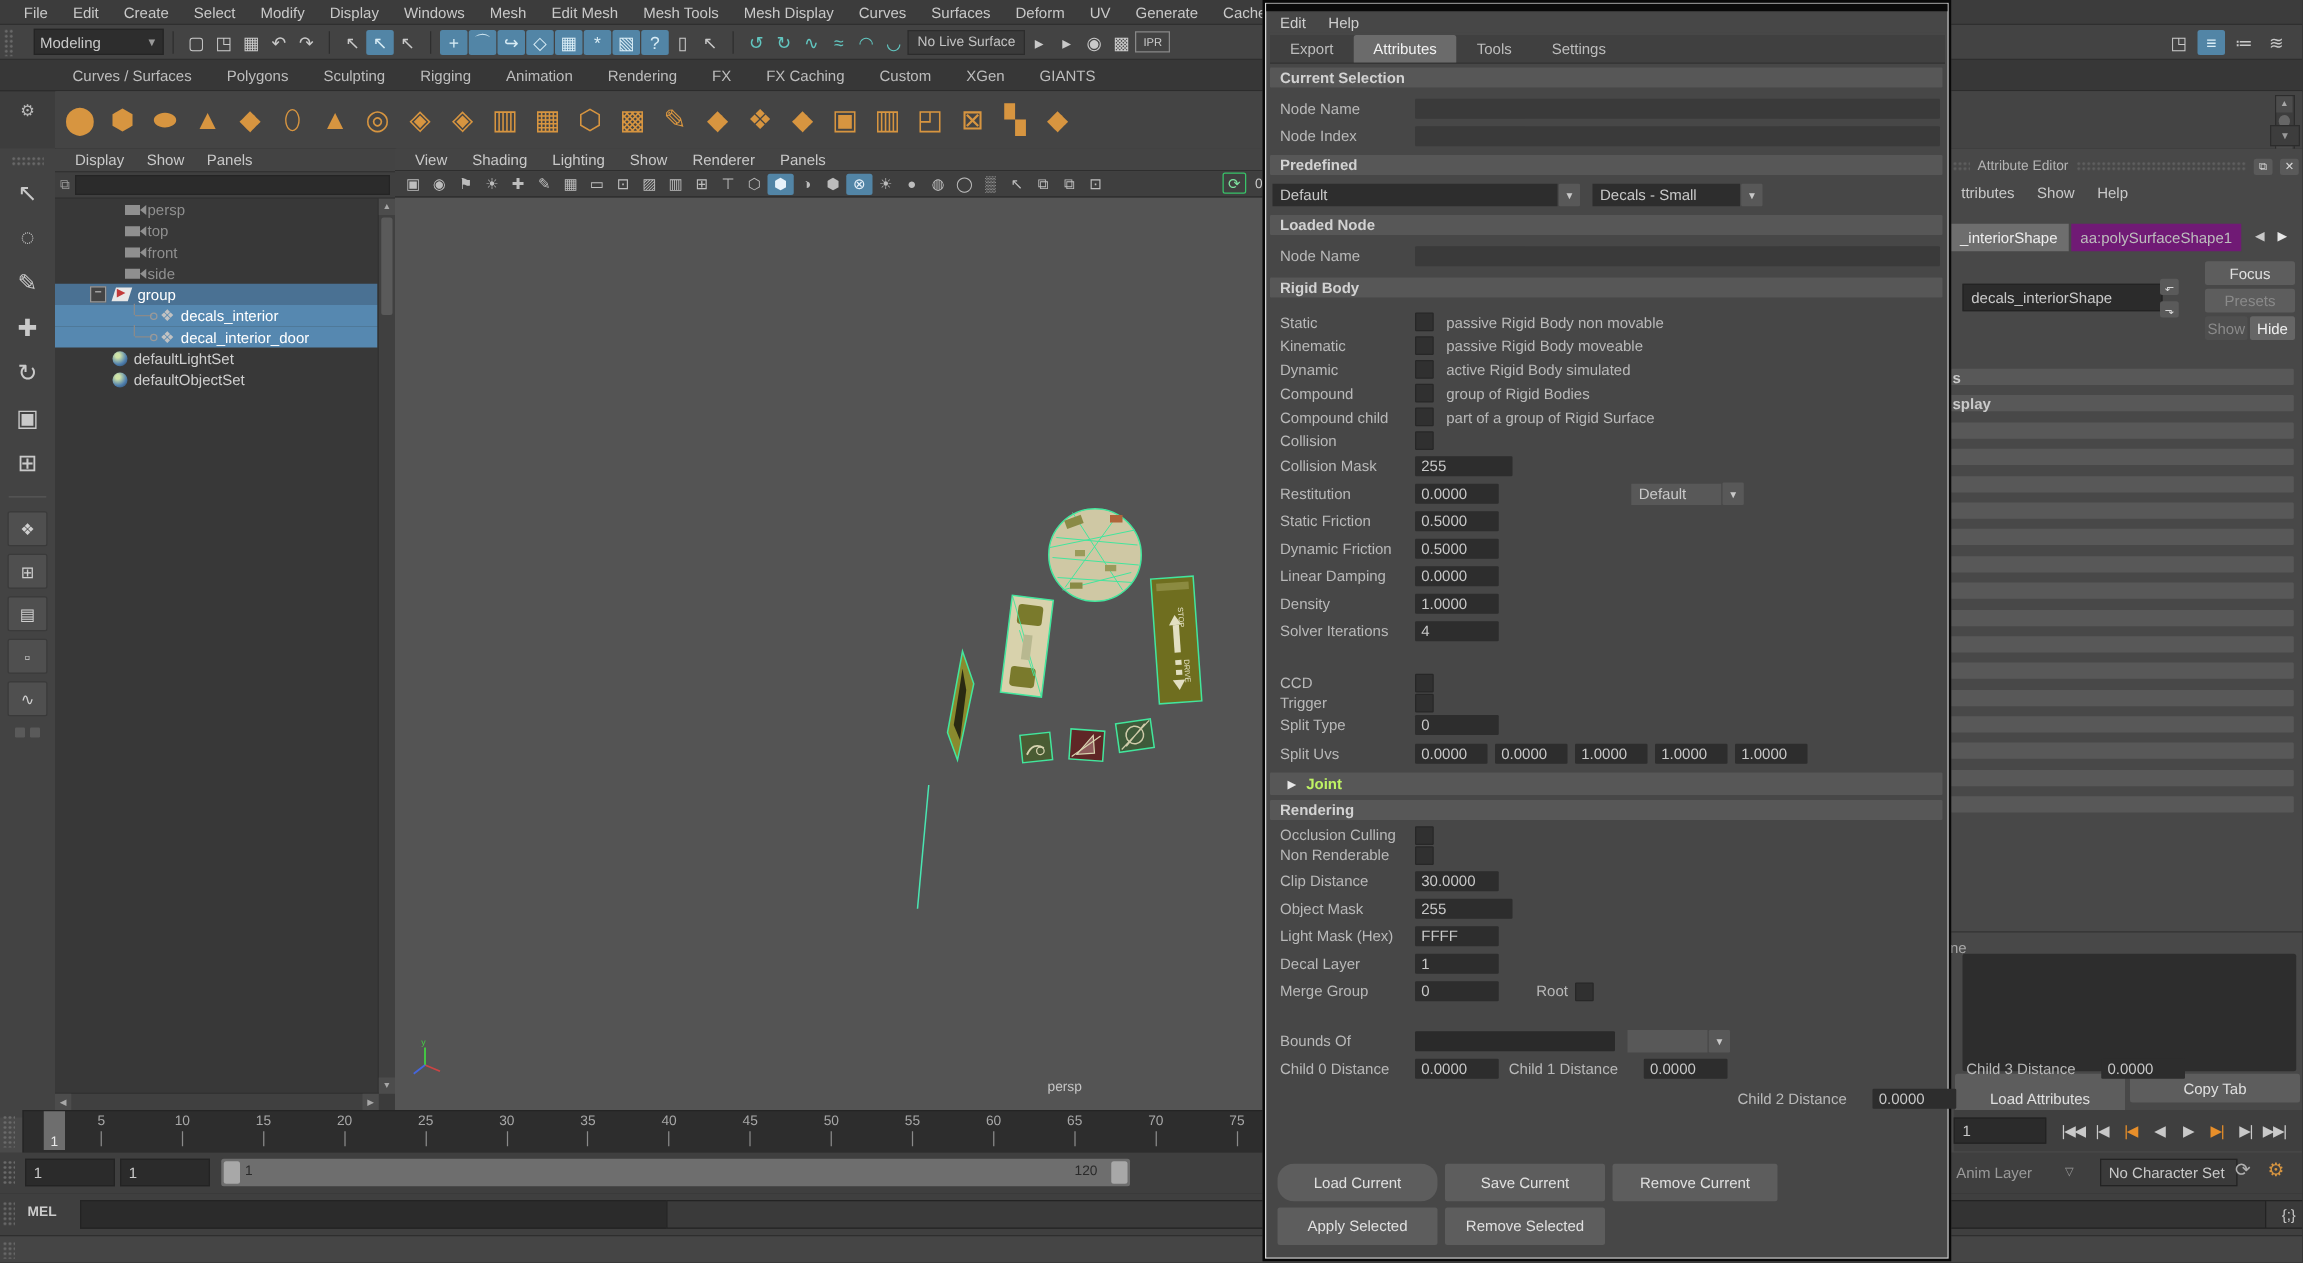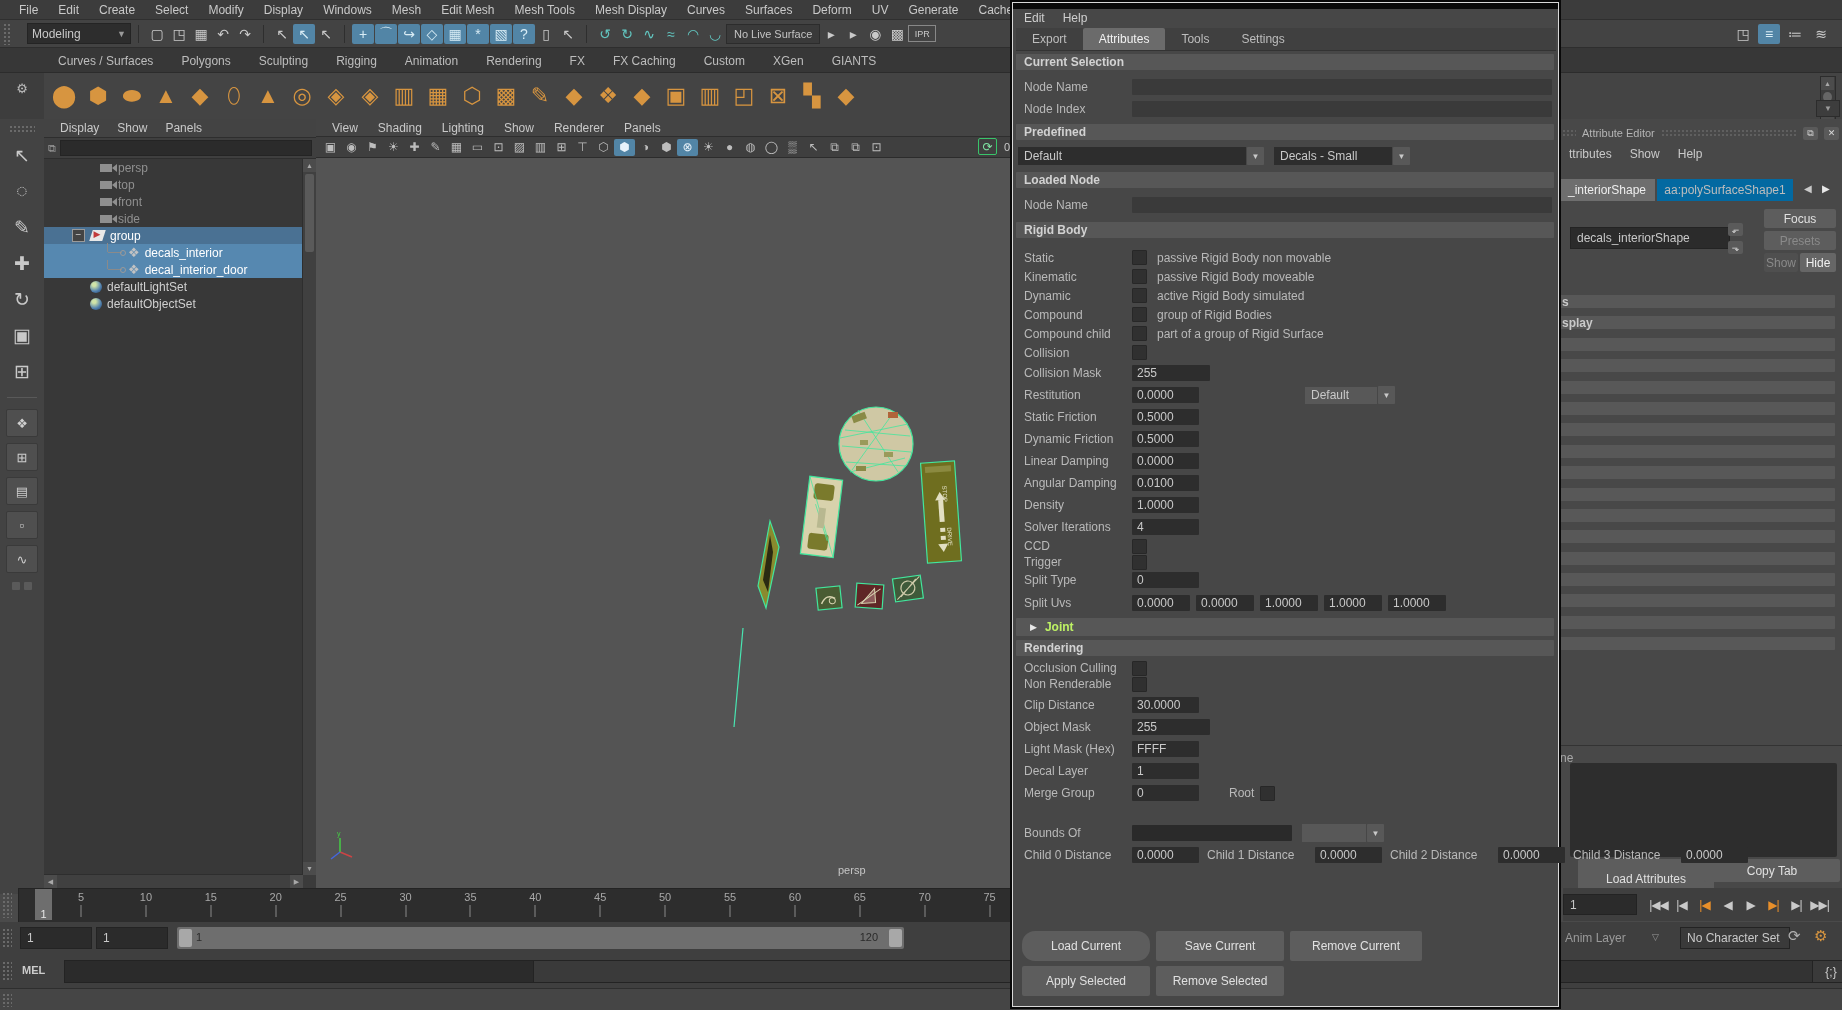--- a/index.html
+++ b/index.html
@@ -486,21 +486,21 @@
       <span class="winbtn">⧉</span>
       <span class="winbtn">✕</span>
     </div>
     <div class="ae-menus">
 
     <span>ttributes</span>
         <span>Show</span>
         <span>Help</span>
       </div>
     <div class="aetab" style="left:1px;top:60px;width:96px;background:#6e6e6e;color:#eeeeee;">_interiorShape</div>
-    <div class="aetab" style="left:99px;top:60px;width:136px;background:#0369a1;color:#bdbdbd;">aa:polySurfaceShape1</div>
+    <div class="aetab" style="left:99px;top:60px;width:136px;background:#701a75;color:#bdbdbd;">aa:polySurfaceShape1</div>
     <span class="abs" style="left:246px;top:64px;color:#c9c9c9;font-size:10px;">◀</span>
     <span class="abs" style="left:264px;top:64px;color:#e8e8e8;font-size:10px;">▶</span>
     <div class="nfield" style="left:12px;top:108px;width:146px;height:20px;">decals_interiorShape</div>
     <span class="winbtn abs" style="left:170px;top:104px;">⬐</span>
     <span class="winbtn abs" style="left:170px;top:122px;">⬎</span>
     <div class="btn abs" style="left:206px;top:90px;width:72px;height:19px;">Focus</div>
     <div class="btn abs" style="left:206px;top:112px;width:72px;height:19px;color:#8a8a8a;">Presets</div>
     <div class="btn abs" style="left:206px;top:134px;width:34px;height:19px;color:#8a8a8a;background:#4f4f4f;">Show</div>
     <div class="btn abs" style="left:242px;top:134px;width:36px;height:19px;background:#666666;color:#f0f0f0;">Hide</div>
     <div class="abs" style="left:2px;top:176px;right:8px;">
@@ -519,21 +519,21 @@
         <div class="aebar"></div>
         <div class="aebar"></div>
         <div class="aebar"></div>
         <div class="aebar"></div>
         <div class="aebar"></div>
         <div class="aebar"></div>
       </div>
     <div class="abs" style="left:0;top:626px;right:0;height:1px;background:#333333;"></div>
     <div class="abs" style="left:2px;top:632px;color:#a8a8a8;font-size:12px;">ne</div>
     <div class="abs" style="left:12px;top:644px;right:6px;height:94px;background:#2d2d2d;border-radius:2px;"></div>
-    <div class="btn abs" style="left:20px;top:740px;width:136px;height:39px;">Load Attributes</div>
+    <div class="btn abs" style="left:6px;top:740px;width:136px;height:39px;">Load Attributes</div>
     <div class="btn abs" style="left:146px;top:740px;width:136px;height:23px;">Copy Tab</div>
   </div>
 
   <div class="grip abs" style="left:2px;top:892px;width:10px;height:26px;"></div>
   <div class="ruler abs">
     <div class="curframe">1</div>
     <div>
 
     <span class="tick" style="left: 62px;">5</span>
         <span class="tick" style="left: 126.9px;">10</span>
@@ -717,25 +717,20 @@
           <span class="dfield">0.5000</span>
 
         </div>
 
         <div class="vrow">
           <span class="dlabel">Linear Damping</span>
           <span class="dfield">0.0000</span>
 
         </div>
 
-        <div class="vrow">
-          <span class="dlabel">Angular Damping</span>
-          <span class="dfield">0.0100</span>
-
-        </div>
 
         <div class="vrow">
           <span class="dlabel">Density</span>
           <span class="dfield">1.0000</span>
 
         </div>
 
         <div class="vrow">
           <span class="dlabel">Solver Iterations</span>
           <span class="dfield">4</span>
@@ -825,21 +820,21 @@
         <div style="height:20px;display:flex;align-items:center;">
           <span class="dlabel">Child 0 Distance</span>
           <span class="dfield">0.0000</span>
         </div>
 
         <div style="height:20px;display:flex;align-items:center;">
           <span class="dlabel">Child 1 Distance</span>
           <span class="dfield">0.0000</span>
         </div>
 
-        <div style="height:20px;display:flex;align-items:center;">
+        <div style="height:20px;display:flex;align-items:center;margin-top:24px;">
           <span class="dlabel">Child 2 Distance</span>
           <span class="dfield">0.0000</span>
         </div>
 
         <div style="height:20px;display:flex;align-items:center;">
           <span class="dlabel">Child 3 Distance</span>
           <span class="dfield">0.0000</span>
         </div>
       </div>
 

